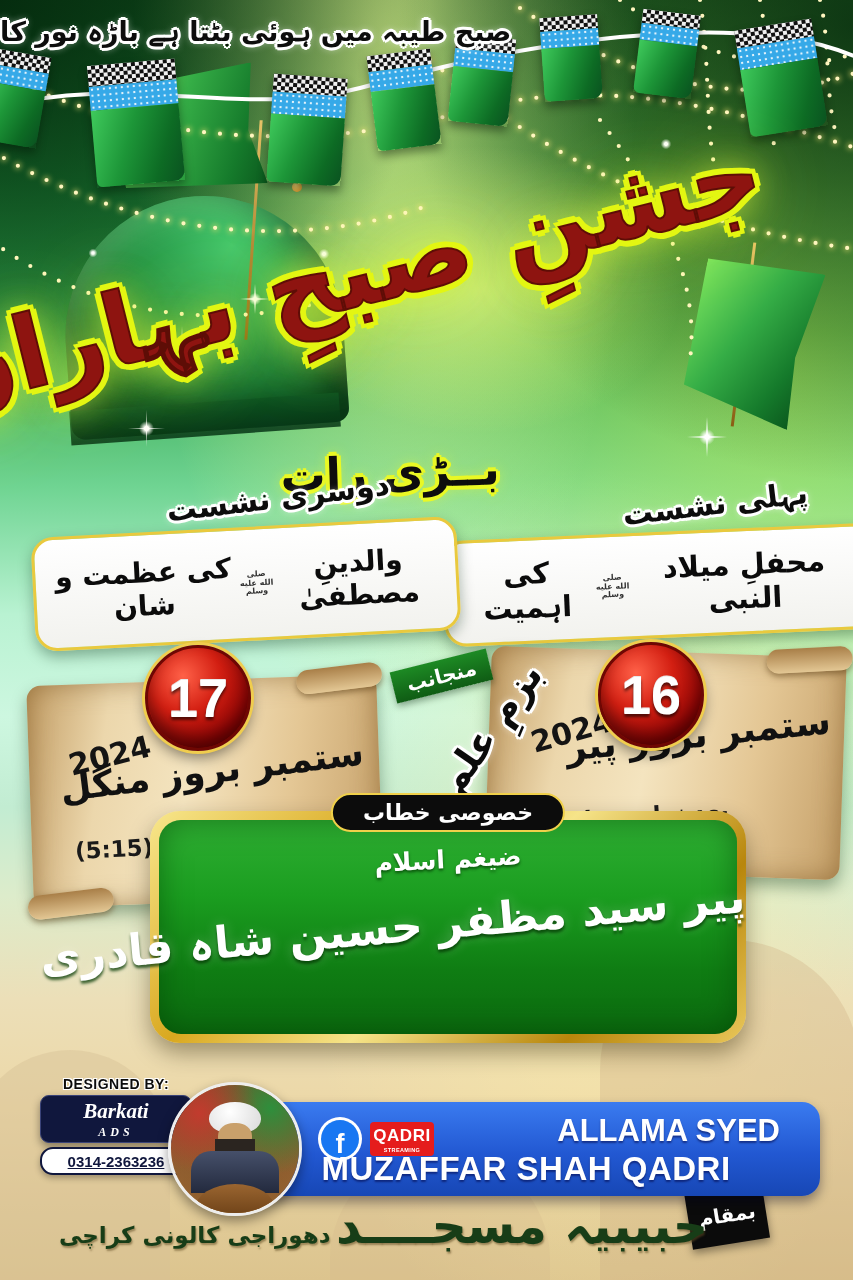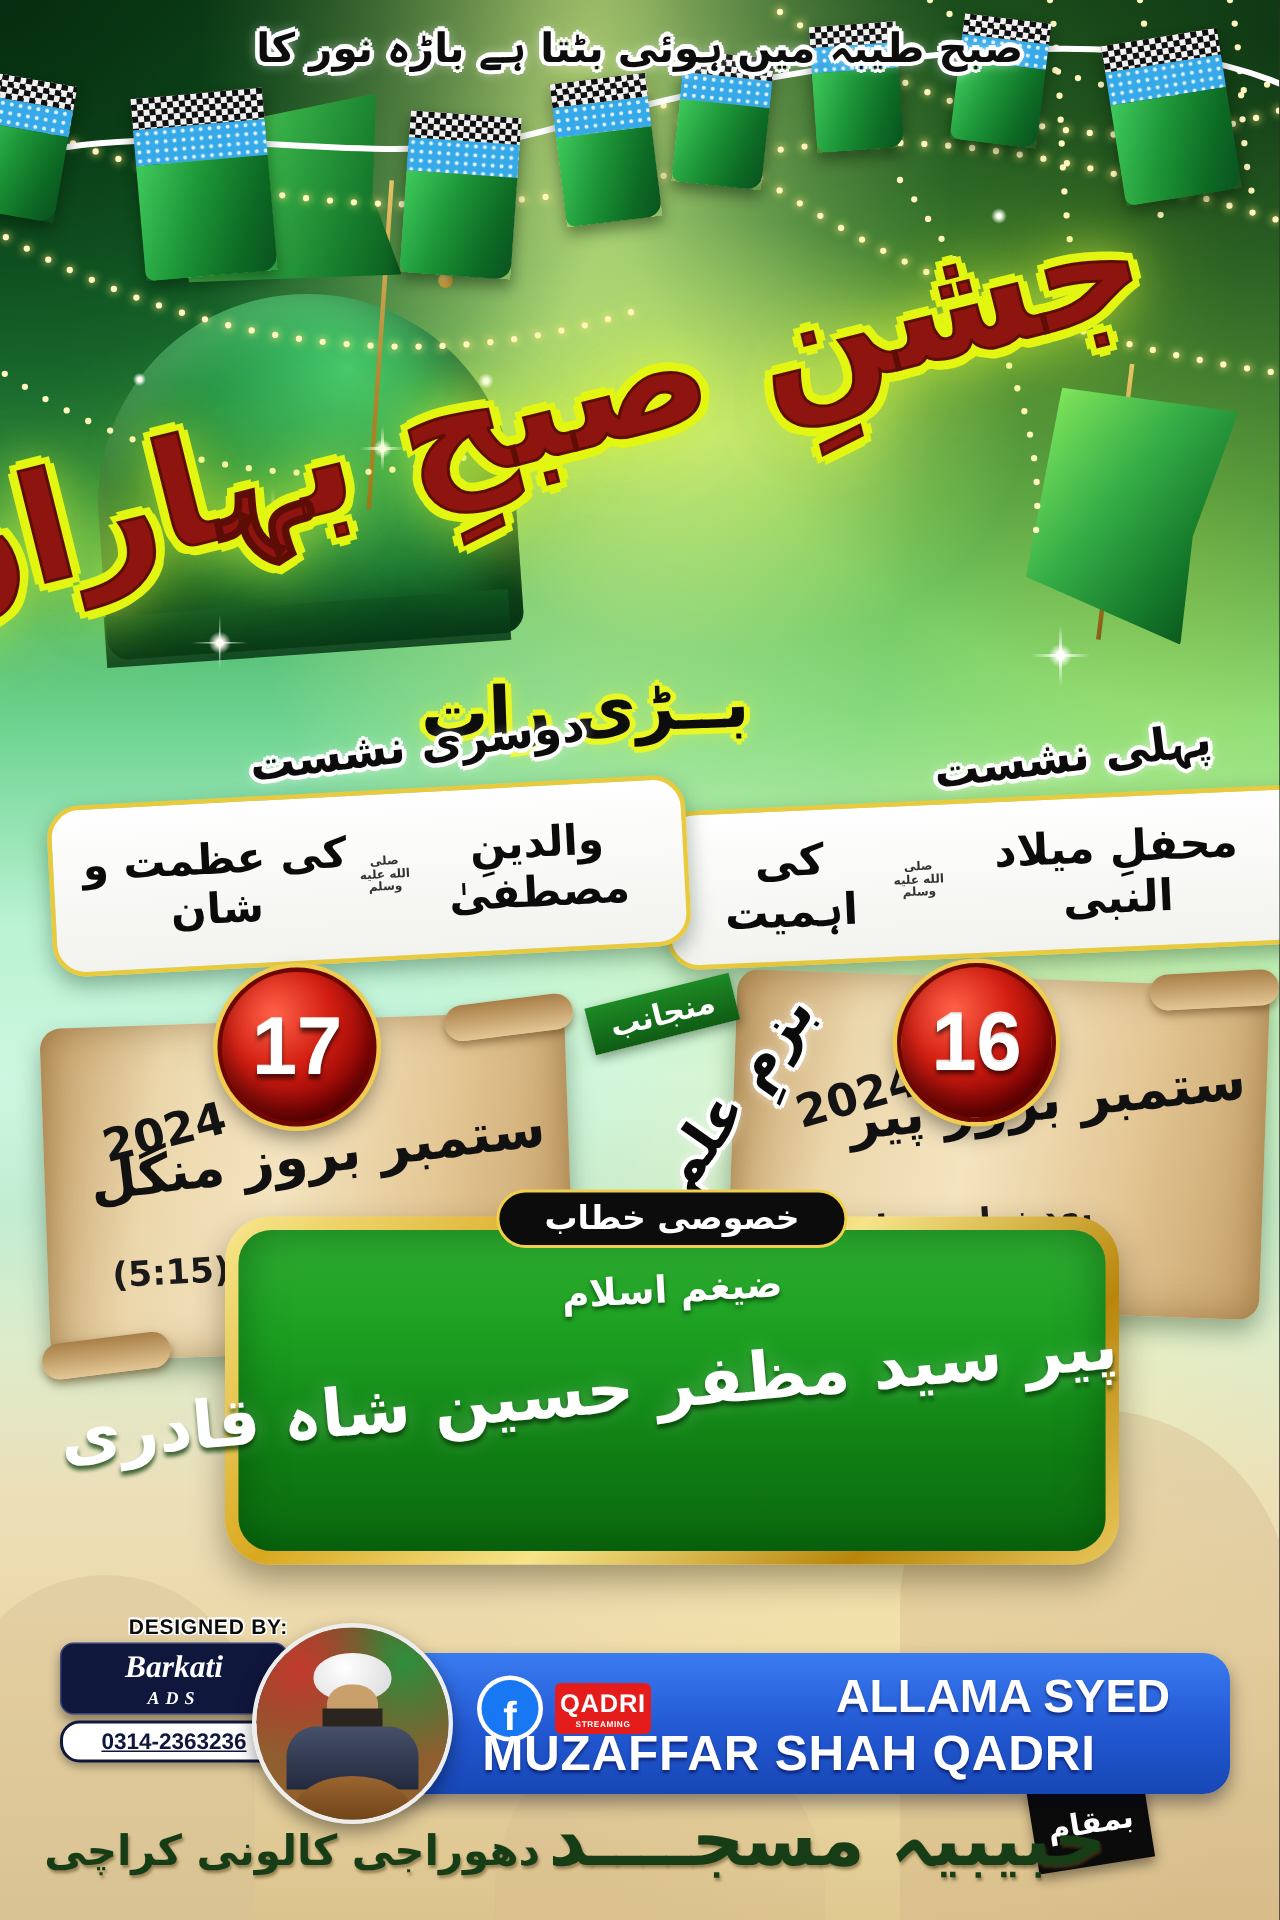--- a/index.html
+++ b/index.html
@@ -41,21 +41,21 @@
   .flag .chk{height:17%;background:repeating-conic-gradient(#101010 0% 25%,#f0f0f0 0% 50%) 0 0/8px 8px;}
   .flag .blu{height:20%;background:
       radial-gradient(circle,rgba(255,255,255,.85) 1px,transparent 1.6px) 0 0/6px 6px,#36a9e8;}
   .flag .grn{height:63%;background:linear-gradient(110deg,#3fca5c 0%,#1d9638 40%,#0d6b24 75%,#0a5220 100%);
       border-radius:0 0 10px 6px;}
   .sparkle{position:absolute;z-index:4;background:radial-gradient(circle,#ffffff 18%,rgba(255,250,200,0) 62%);}
   .sparkle::before,.sparkle::after{content:"";position:absolute;background:linear-gradient(90deg,transparent,#fff,transparent);}
   .sparkle::before{left:-60%;right:-60%;top:46%;height:8%;}
   .sparkle::after{top:-60%;bottom:-60%;left:46%;width:8%;background:linear-gradient(180deg,transparent,#fff,transparent);}
   
-  .poem{left:0;right:0;text-align:center;color:#0d0d0d;font-weight:700;z-index:5;}
+  .poem{left:0;right:0;text-align:left;color:#0d0d0d;font-weight:700;z-index:5;}
   
   .title{left:70px;top:208px;width:700px;text-align:center;z-index:5;
     font-size:100px;font-weight:700;color:#8e1410;line-height:.95;white-space:nowrap;
     transform:rotate(-14deg);-webkit-text-stroke:2px #5e0d06;
     text-shadow:-5px -5px 0 #e3f612,5px -5px 0 #e3f612,-5px 5px 0 #e3f612,5px 5px 0 #e3f612,
       -7px 0 0 #e3f612,7px 0 0 #e3f612,0 -7px 0 #e3f612,0 7px 0 #e3f612,
       0 0 35px #d8f53c,0 0 70px rgba(214,245,60,.9);}
   .night{left:225px;top:446px;width:330px;text-align:center;z-index:5;
     font-size:45px;font-weight:700;color:#0d0d0d;transform:rotate(-2deg);}
   
@@ -100,21 +100,21 @@
     box-shadow:inset 0 0 30px rgba(0,60,0,.5);}
   .banner-pill{position:absolute;left:50%;top:-18px;transform:translateX(-50%);z-index:7;
     background:#0c0c0c;color:#fff;border:2px solid #f0d04a;border-radius:22px;
     padding:5px 30px;font-size:22px;font-weight:700;white-space:nowrap;}
   .banner-sub{position:absolute;left:0;right:0;top:34px;text-align:center;color:#fff;
     font-size:25px;font-weight:700;transform:rotate(-3deg);text-shadow:0 2px 3px rgba(0,50,0,.7);}
   .banner-name{position:absolute;left:0;right:0;top:86px;text-align:center;color:#fff;
     font-size:44px;font-weight:700;white-space:nowrap;transform:rotate(-5deg);
     text-shadow:0 3px 3px rgba(0,55,0,.75),0 0 14px rgba(255,255,255,.25);}
   
-  .des{left:40px;top:1076px;width:152px;z-index:7;text-align:right;}
+  .des{left:40px;top:1076px;width:152px;z-index:7;text-align:center;}
   .des-head{font:800 14px "Liberation Sans",sans-serif;color:#0c0c0c;letter-spacing:.5px;
     text-shadow:-1px -1px 0 #fff,1px -1px 0 #fff,-1px 1px 0 #fff,1px 1px 0 #fff;}
   .des-box{margin-top:3px;height:46px;border-radius:9px;background:#10173d;border:1px solid #3a4378;
     box-shadow:0 4px 8px rgba(0,0,0,.4);color:#fff;display:flex;flex-direction:column;
     align-items:center;justify-content:center;line-height:1;}
   .des-brand{font:italic 700 21px "Liberation Serif",serif;}
   .des-sub{font:italic 700 12px "Liberation Serif",serif;letter-spacing:4px;margin-top:1px;}
   .des-pill{margin-top:4px;height:24px;border-radius:13px;background:#fff;border:2px solid #10173d;
     display:flex;align-items:center;justify-content:center;
     font:800 15px "Liberation Sans",sans-serif;color:#10173d;box-shadow:0 3px 6px rgba(0,0,0,.3);text-decoration:underline;}
@@ -153,21 +153,21 @@
     font:800 31px "Liberation Sans",sans-serif;text-shadow:0 2px 2px rgba(0,0,60,.5);}
   .bar-l2{position:absolute;left:14px;right:14px;top:48px;text-align:center;color:#fff;
     font:800 33px "Liberation Sans",sans-serif;letter-spacing:.5px;text-shadow:0 2px 2px rgba(0,0,60,.5);}
   
   .venue-tag{left:688px;top:1186px;width:78px;height:58px;z-index:7;background:#0b0b0b;
     transform:rotate(-9deg);display:flex;align-items:center;justify-content:center;
     color:#fff;font-size:20px;font-weight:700;box-shadow:0 4px 8px rgba(0,0,0,.4);}
   .venue-line{left:8px;right:100px;top:1198px;z-index:7;text-align:center;color:#173d17;
     font-weight:700;text-shadow:1px 2px 2px rgba(95,75,35,.55);white-space:nowrap;}
   .venue-line .vbig{font-size:49px;}
-  .venue-line .vsmall{font-size:28px;margin-left:6px;}
+  .venue-line .vsmall{font-size:23px;margin-left:6px;}
 </style>
 </head>
 <body>
 
 <div id="poster">
 
   <div class="arch" style="left:-30px;top:1050px;width:200px;height:300px;background:rgba(214,192,150,.45);"></div>
   <div class="arch" style="left:600px;top:940px;width:260px;height:340px;background:rgba(205,175,130,.32);"></div>
   <div class="arch" style="left:330px;top:1150px;width:220px;height:200px;background:rgba(210,185,140,.25);"></div>
   <div class="glow" style="left:200px;top:90px;width:560px;height:400px;background:radial-gradient(closest-side,rgba(242,255,130,.6),transparent 72%);"></div>

